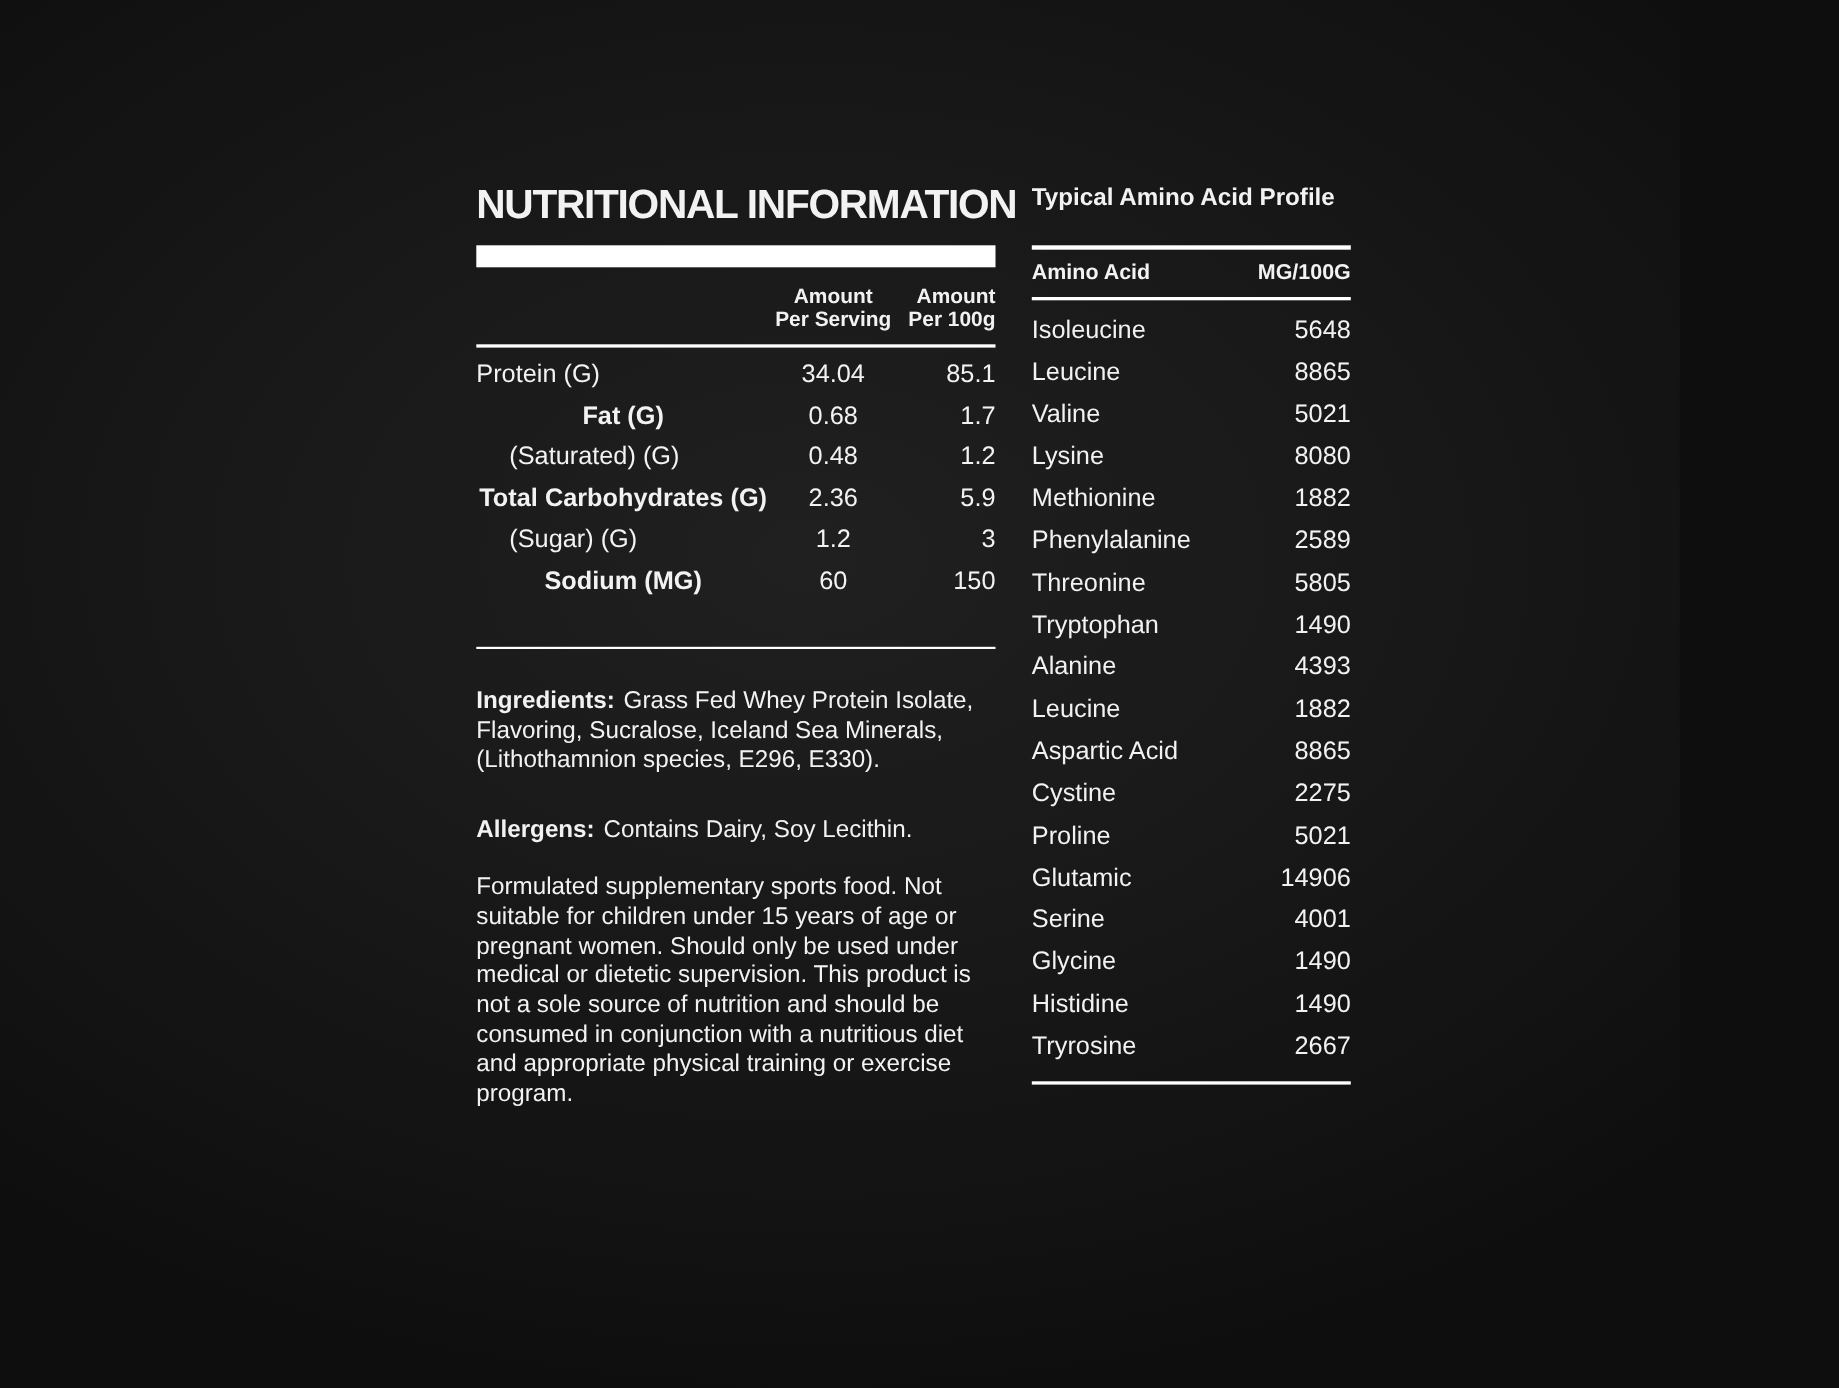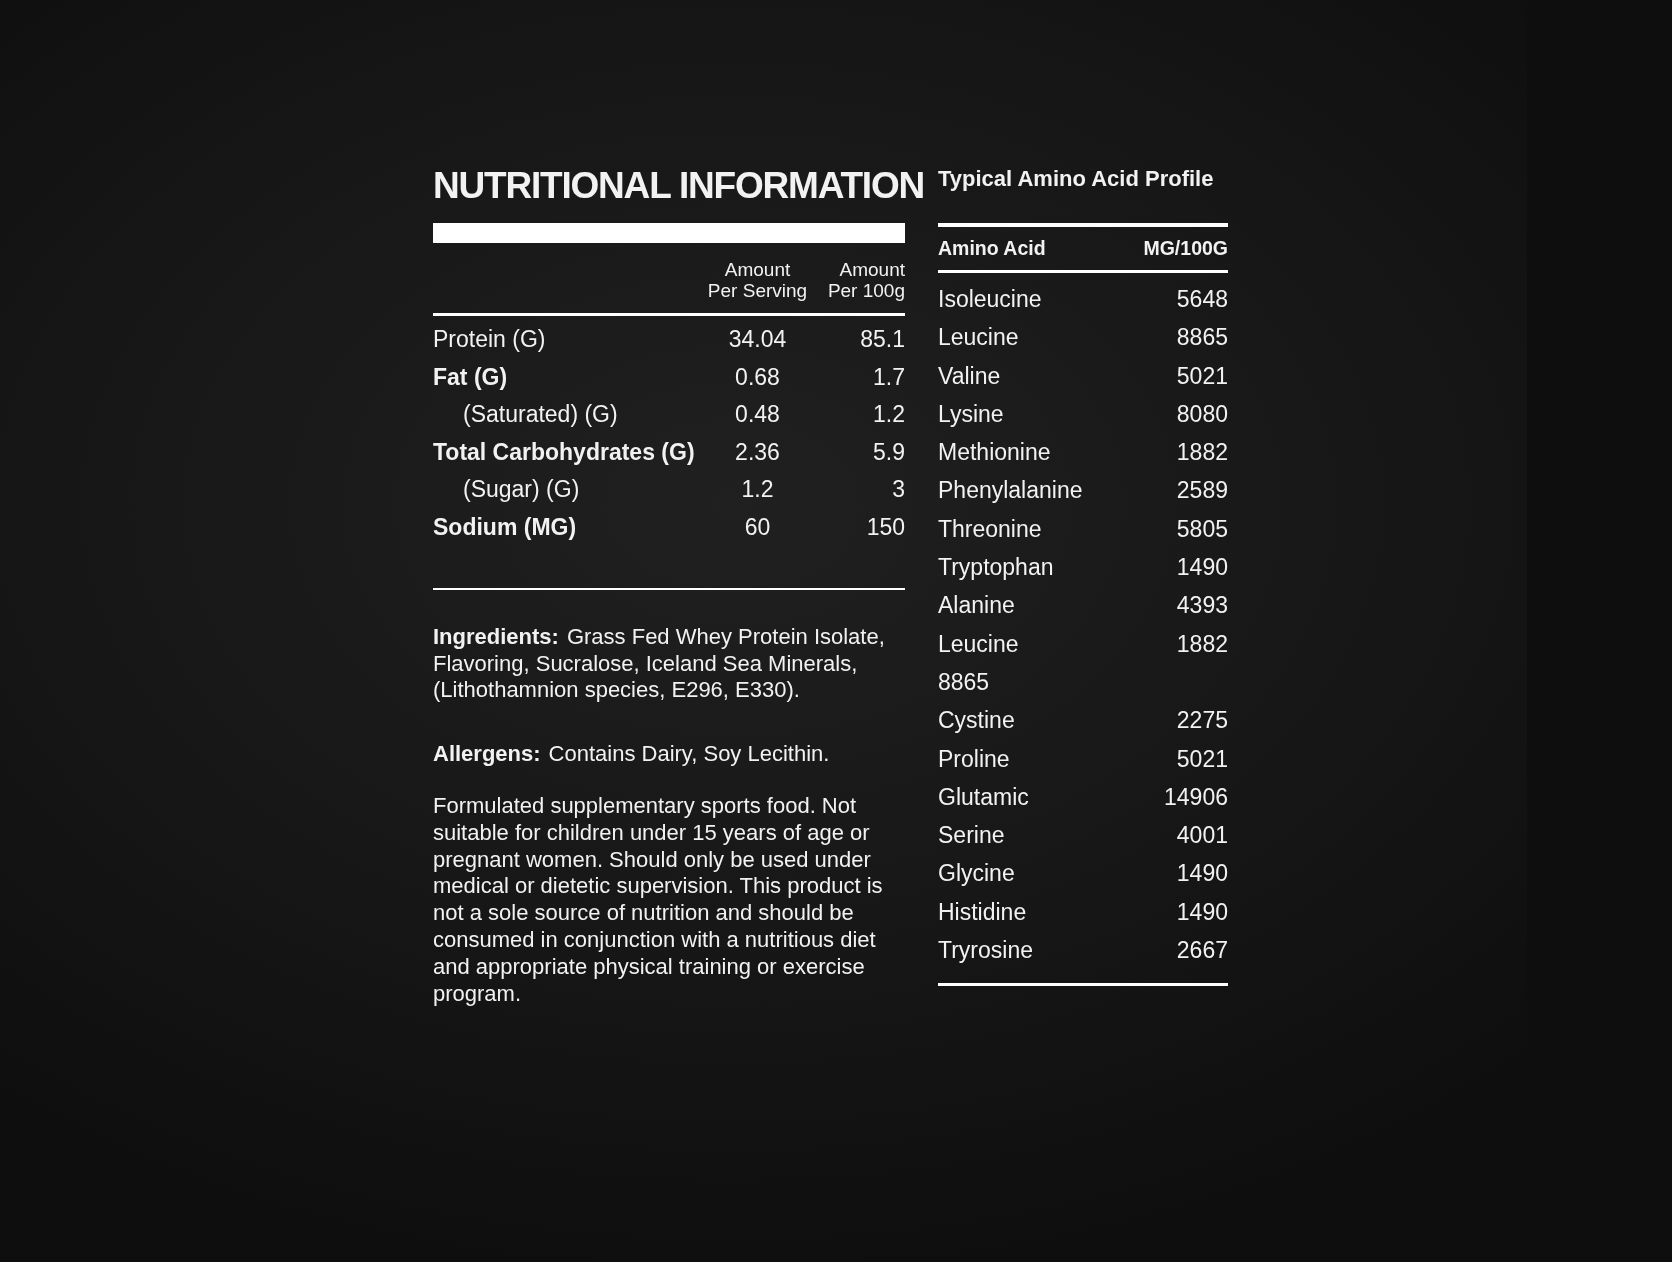--- a/index.html
+++ b/index.html
@@ -28,31 +28,31 @@
     margin-top: 5px; font-size: 21px; font-weight: bold; line-height: 26px;
     white-space: nowrap;
   }
   .white-bar { margin-top: 17px; height: 20px; background: #ffffff; }
 
   .table-head { display: flex; margin-top: 16px; align-items: flex-end; }
   .th-spacer { flex: 1; }
   .th-col1 { width: 115px; text-align: center; }
   .th-col2 { width: 90px;  text-align: right; }
   .th-col1 div, .th-col2 div {
-    font-size: 19px; font-weight: normal; line-height: 21px;
+    font-size: 19px; font-weight: bold; line-height: 21px;
   }
 
   .rule { background: #ffffff; }
   .rule-head   { margin-top: 12px; height: 3px; }
   .rule-bottom { margin-top: 42px; height: 2px; }
 
   .nutrition-rows { margin-top: 5px; }
   .n-row { display: flex; align-items: baseline; height: 37.5px; line-height: 37.5px; }
   .n-label { flex: 1; font-size: 23px; white-space: nowrap; }
-  .n-label.bold { font-weight: bold; }
+  .n-label.bold { font-weight: bold; text-align: center; }
   .n-label.indent { padding-left: 30px; }
   .n-v1 { width: 115px; text-align: center; font-size: 23px; }
   .n-v2 { width: 90px;  text-align: right;  font-size: 23px; }
 
   .ingredients, .allergens { margin-top: 18px; font-size: 22px; line-height: 26.5px; }
   .ingredients { margin-top: 34px; }
   .allergens   { margin-top: 37px; }
   .inline-label { font-weight: bold; margin-right: 8px; }
   .disclaimer { margin-top: 26px; font-size: 22px; line-height: 26.8px; }
 
@@ -203,20 +203,21 @@
           <span class="a-name">Alanine</span>
           <span class="a-value">4393</span>
         </div>
 
         <div class="a-row">
           <span class="a-name">Leucine</span>
           <span class="a-value">1882</span>
         </div>
 
         <div class="a-row">
+          <span class="a-name">Aspartic Acid</span>
           <span class="a-value">8865</span>
         </div>
 
         <div class="a-row">
           <span class="a-name">Cystine</span>
           <span class="a-value">2275</span>
         </div>
 
         <div class="a-row">
           <span class="a-name">Proline</span>

